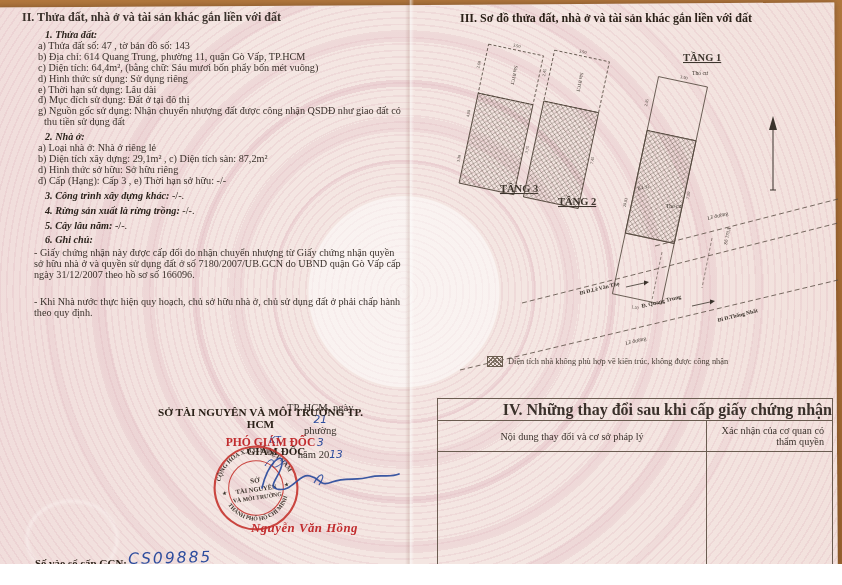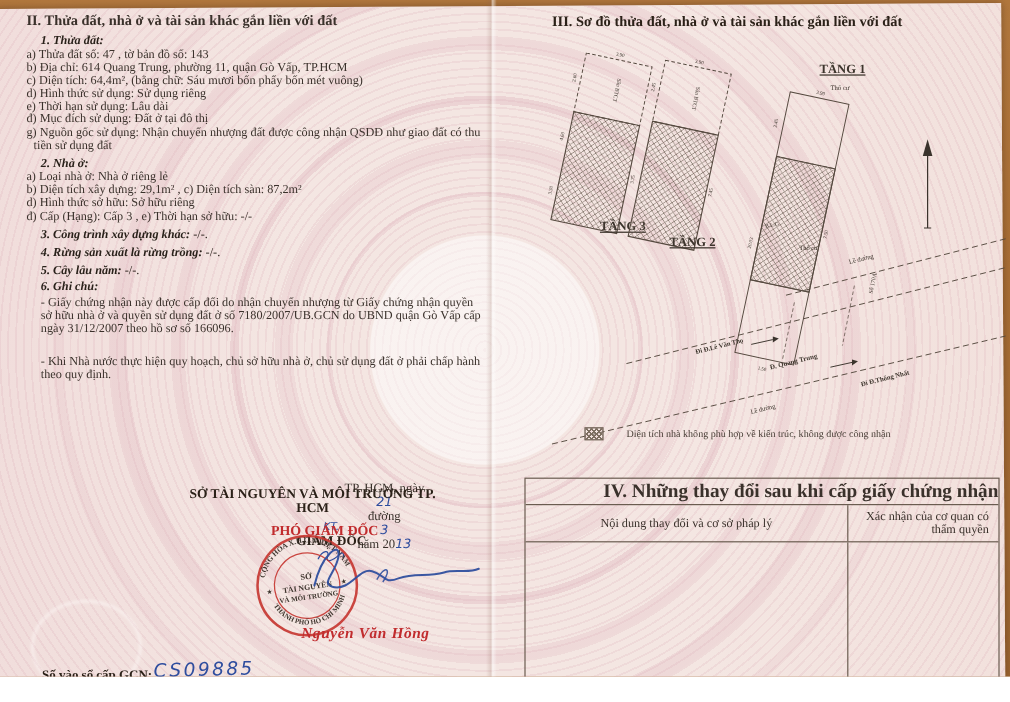--- a/index.html
+++ b/index.html
@@ -17,34 +17,34 @@
   #paper::after{content:"";position:absolute;inset:0;
          background:radial-gradient(circle at 48.5% 51%,rgba(255,255,255,.5) 0 95px,transparent 96px 128px,rgba(222,178,188,.30) 128px 132px,transparent 132px 160px,rgba(222,178,188,.22) 160px 175px,transparent 175px 205px,rgba(217,168,180,.30) 205px 212px,transparent 212px 250px,rgba(222,178,188,.25) 250px 260px,transparent 260px 298px,rgba(217,168,180,.22) 298px 312px,transparent 312px 352px,rgba(222,178,188,.18) 352px 360px,transparent 360px);}
   .t{position:absolute;white-space:pre-wrap;color:#38302a;z-index:3}
   .bold{font-weight:bold}.ital{font-style:italic}
   .red{color:#c12c2e}
   .hand{font-family:"DejaVu Sans",sans-serif;font-style:italic;color:#2e4d9e}
   #fold{position:absolute;left:405px;top:0;bottom:0;width:9px;z-index:2;
         background:linear-gradient(90deg,transparent,rgba(140,100,85,.20) 45%,rgba(255,255,255,.55) 62%,transparent);}
   #leftcol{position:absolute;left:22px;top:10px;width:380px;z-index:3;font-size:10.2px;line-height:10.9px;color:#3a312b}
   #leftcol .h2{font-size:12px;line-height:15px;font-weight:bold;margin-bottom:5px}
-  .blk{font-weight:bold;font-style:italic;margin-left:12px;color:#29211a}
+  .blk{font-weight:bold;font-style:italic;margin-left:23px;color:#29211a}
   .mt{margin-top:4px}
-  .ln{padding-left:6px;text-indent:-6px}
+  .ln{margin-left:16px;padding-left:6px;text-indent:-6px}
   .note{margin-left:12px}
   .plain{font-weight:normal;font-style:normal}
   #emboss{position:absolute;left:26px;top:500px;width:88px;height:74px;border-radius:50%;
           border:2px solid rgba(255,252,250,.6);filter:blur(1.5px);z-index:2}
   
   .sig{z-index:4;text-align:center}
   #stampwrap{position:absolute;left:212px;top:444px;width:88px;height:88px;transform:rotate(-8deg);z-index:4}
   #signsvg{position:absolute;left:256px;top:446px;z-index:5}
   
   #plansvg{position:absolute;left:430px;top:40px;z-index:3}
-  #legend{position:absolute;left:487px;top:356px;z-index:3;font-size:8.4px;color:#4a4038;display:flex;align-items:center;gap:19px}
+  #legend{position:absolute;left:487px;top:356px;z-index:3;font-size:8.4px;color:#4a4038;display:flex;align-items:center;gap:5px}
   #legend .swatch{width:14px;height:9px;border:1px solid #6b5d50;
      background:repeating-linear-gradient(45deg,#7d6f61 0 1px,transparent 1px 3px),repeating-linear-gradient(-45deg,#7d6f61 0 1px,transparent 1px 3px);}
   #tbl4{position:absolute;left:437px;top:398px;width:394px;height:173px;border:1.2px solid #6a5c50;z-index:3;color:#3a312b}
   #tbl4 .title{height:21px;line-height:21px;text-align:right;font-weight:bold;font-size:16px;border-bottom:1px solid #6a5c50}
   #tbl4 .hdr{display:flex;height:30px;border-bottom:1px solid #6a5c50}
   #tbl4 .hdr .c1{width:268px;border-right:1px solid #6a5c50;display:flex;align-items:center;justify-content:center;font-size:10.2px}
   #tbl4 .hdr .c2{flex:1;display:flex;align-items:center;justify-content:center;text-align:right;font-size:10.2px;padding:0 8px}
   #tbl4 .body{display:flex;height:120px}
   #tbl4 .body .c1{width:268px;border-right:1px solid #6a5c50}
   #tbl4 .body .c2{flex:1}
@@ -77,21 +77,21 @@
     <div class="blk mt"><span>4. Rừng sản xuất là rừng trồng:</span><span class="plain"> -/-.</span></div>
     <div class="blk mt"><span>5. Cây lâu năm:</span><span class="plain">  -/-.</span></div>
     <div class="blk mt">6. Ghi chú:</div>
     <div class="note" style="margin-top:2px">- Giấy chứng nhận này được cấp đổi do nhận chuyển nhượng từ Giấy chứng nhận quyền sở hữu nhà ở và quyền sử dụng đất ở số 7180/2007/UB.GCN do UBND quận Gò Vấp cấp ngày 31/12/2007 theo hồ sơ số 166096.</div>
     <div class="note" style="margin-top:16px">- Khi Nhà nước thực hiện quy hoạch, chủ sở hữu nhà ở, chủ sử dụng đất ở phải chấp hành theo quy định.</div>
   </div>
 
   <div class="t sig" style="left:205px;top:391px;width:220px;font-size:10.6px">
     <span>TP. HCM, ngày</span>
     <span class="hand">21</span>
-    <span>đường</span>
+    <span>phường</span>
     <span class="hand">3</span>
     <span>năm 20</span><span class="hand">13</span>
   </div>
   <div class="t sig bold" style="left:148px;top:406px;width:225px;font-size:11.2px;color:#2b2118">SỞ TÀI NGUYÊN VÀ MÔI TRƯỜNG TP. HCM</div>
   <div class="t sig" style="left:158px;top:421px;width:225px;font-size:11px">
     <span class="hand" style="font-size:9px">KT.</span>
     <span class="bold" style="color:#2b2118">GIÁM ĐỐC</span>
     <svg width="26" height="12" viewBox="0 0 26 12" style="vertical-align:-2px">
       <path d="M2,9 C6,1 12,1 10,7 C8,12 14,11 20,5 c3,-3 4,0 3,3" stroke="#2e4d9e" stroke-width="1" fill="none"></path>
     </svg>

